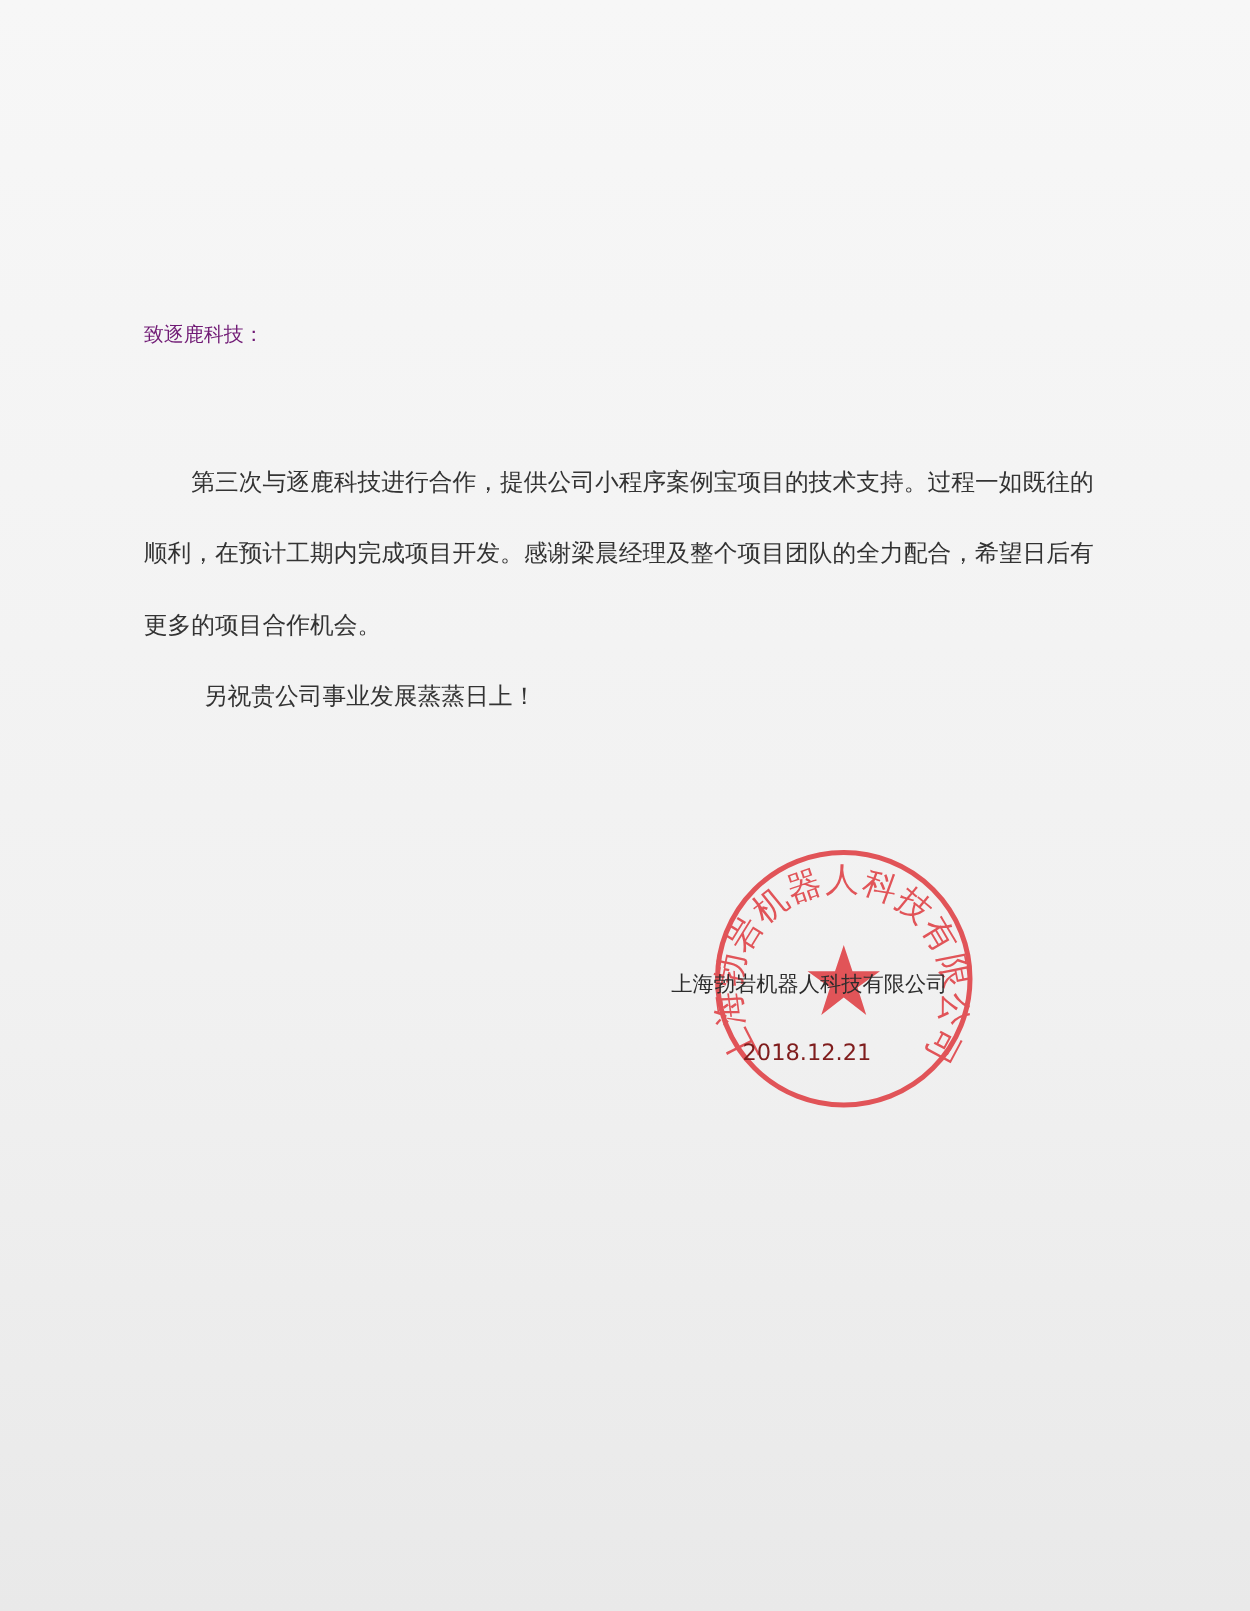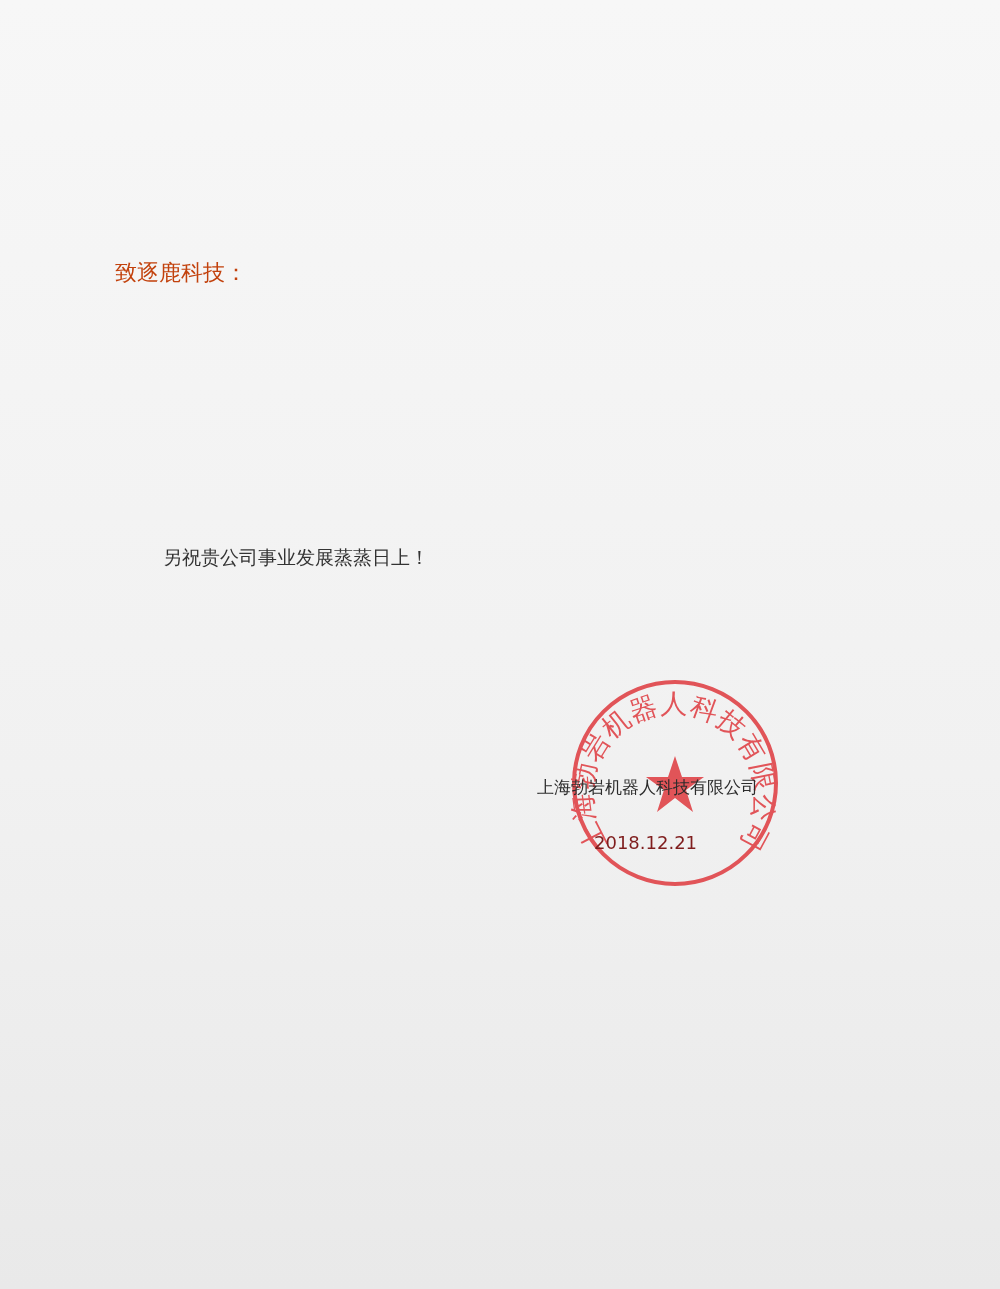--- a/index.html
+++ b/index.html
@@ -11,21 +11,21 @@
       position: relative;
     }
     .page { position: absolute; inset: 0; }
     .title {
       position: absolute; left: 0; right: 0; top: 118px;
       text-align: center; font-size: 38px; font-weight: bold;
       color: #2b2b2b; letter-spacing: 2px;
     }
     .salutation {
       position: absolute; left: 115px; top: 258px;
-      font-size: 22px; color: #c2410c; text-align: center;
+      font-size: 16px; color: #701a75; text-align: center;
     }
     .para {
       position: absolute; left: 115px; width: 770px;
       font-size: 19px; color: #333; line-height: 57px;
     }
     .para1 { top: 358px; }
     .para1 .indent { display: inline-block; width: 38px; }
     .para2 { top: 529px; left: 163px; }
     .sign-company {
       position: absolute; left: 537px; top: 776px;
@@ -40,20 +40,21 @@
       width: 214px; height: 214px; z-index: 2; opacity: 0.92;
     }
   </style>
 </head>
 <body>
 
 <div class="page">
 
   <div class="salutation">致逐鹿科技：</div>
 
+  <div class="para para1"><span class="indent"></span><span>第三次与逐鹿科技进行合作，提供公司小程序案例宝项目的技术支持。过程一如既往的顺利，在预计工期内完成项目开发。感谢梁晨经理及整个项目团队的全力配合，希望日后有更多的项目合作机会。</span></div>
 
   <div class="para para2">另祝贵公司事业发展蒸蒸日上！</div>
 
   <svg class="stamp" viewBox="0 0 214 214">
     <defs>
       <path id="sealArc" d="M 40 168 A 82 82 0 1 1 168 172"></path>
     </defs>
     <circle cx="107" cy="107" r="101" fill="none" stroke="#e0474c" stroke-width="4"></circle>
     <text font-size="27" fill="#e0474c" font-family="DejaVu Sans, sans-serif" letter-spacing="1">
       <textPath href="#sealArc" startOffset="0">上海勃岩机器人科技有限公司</textPath>

